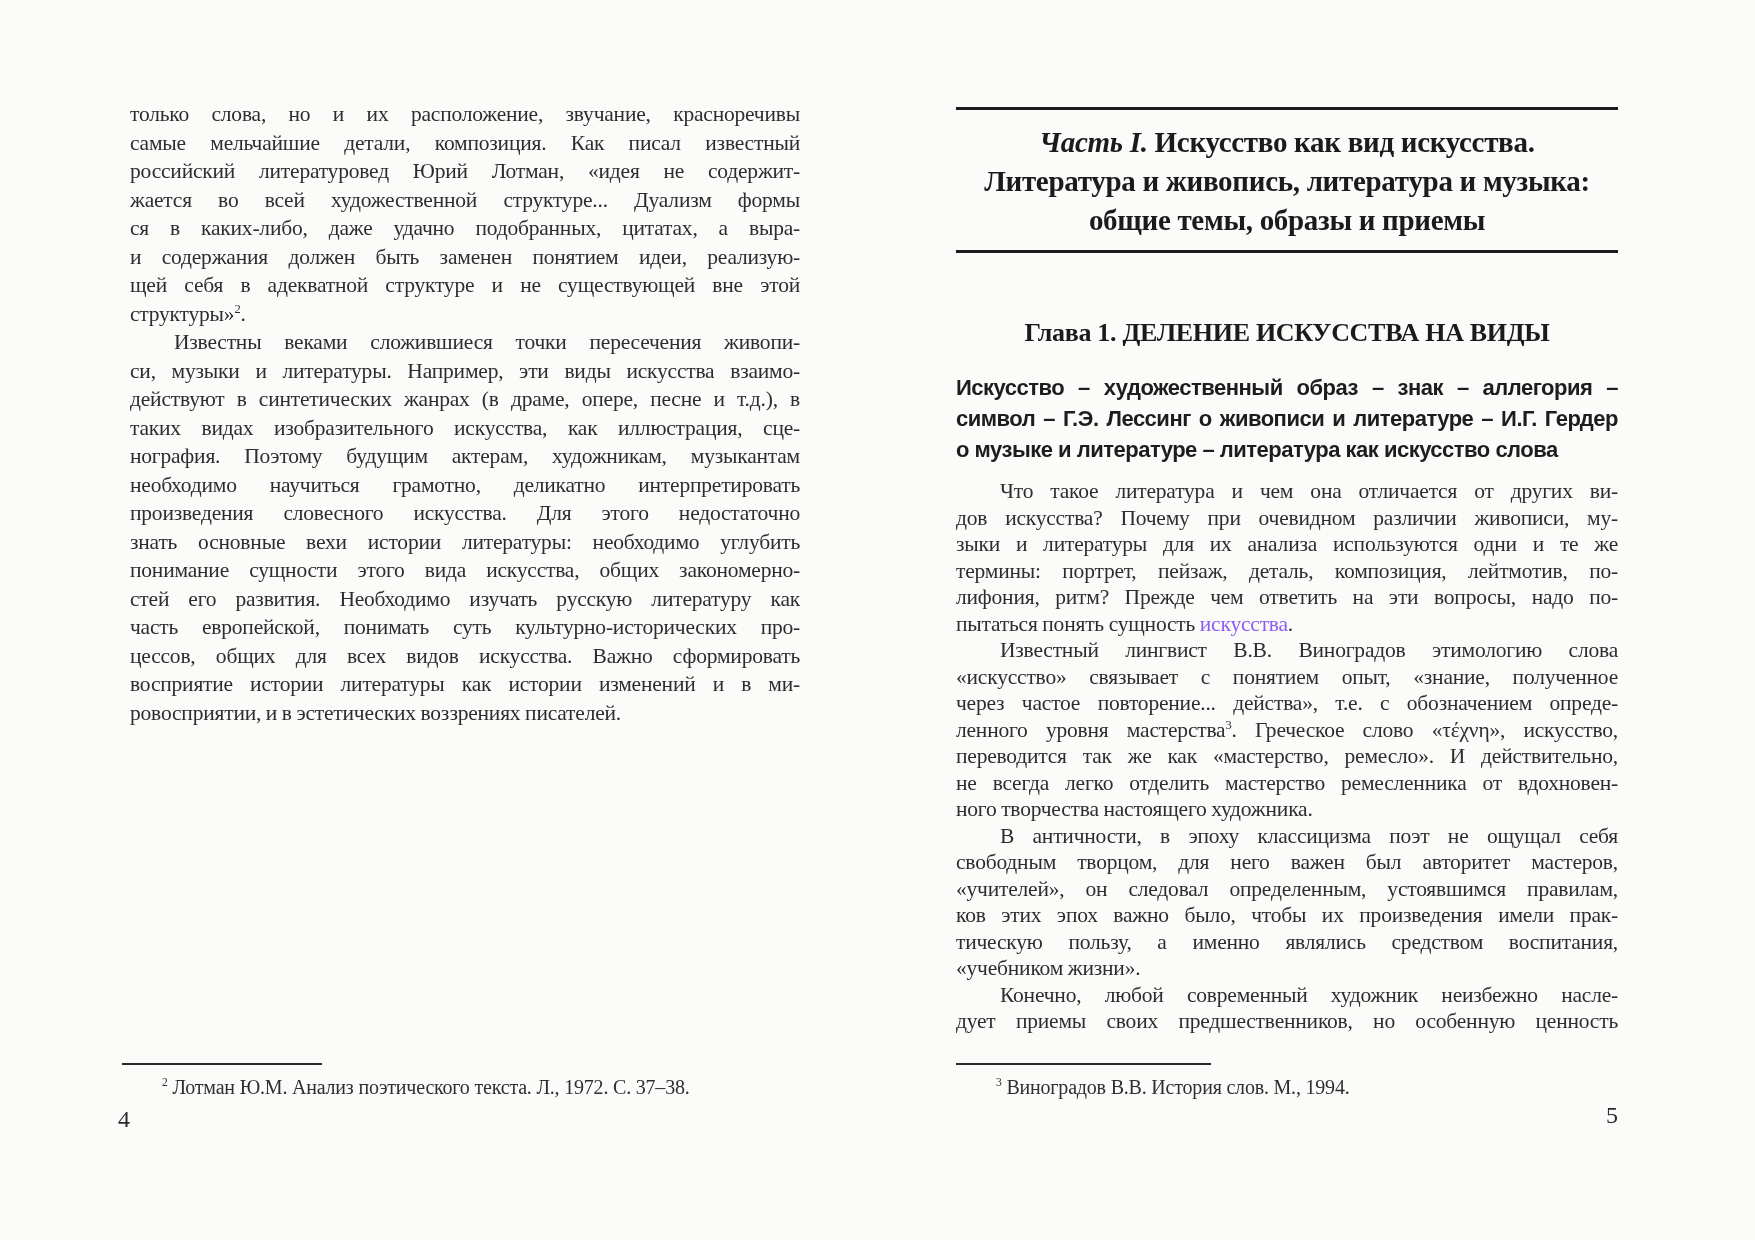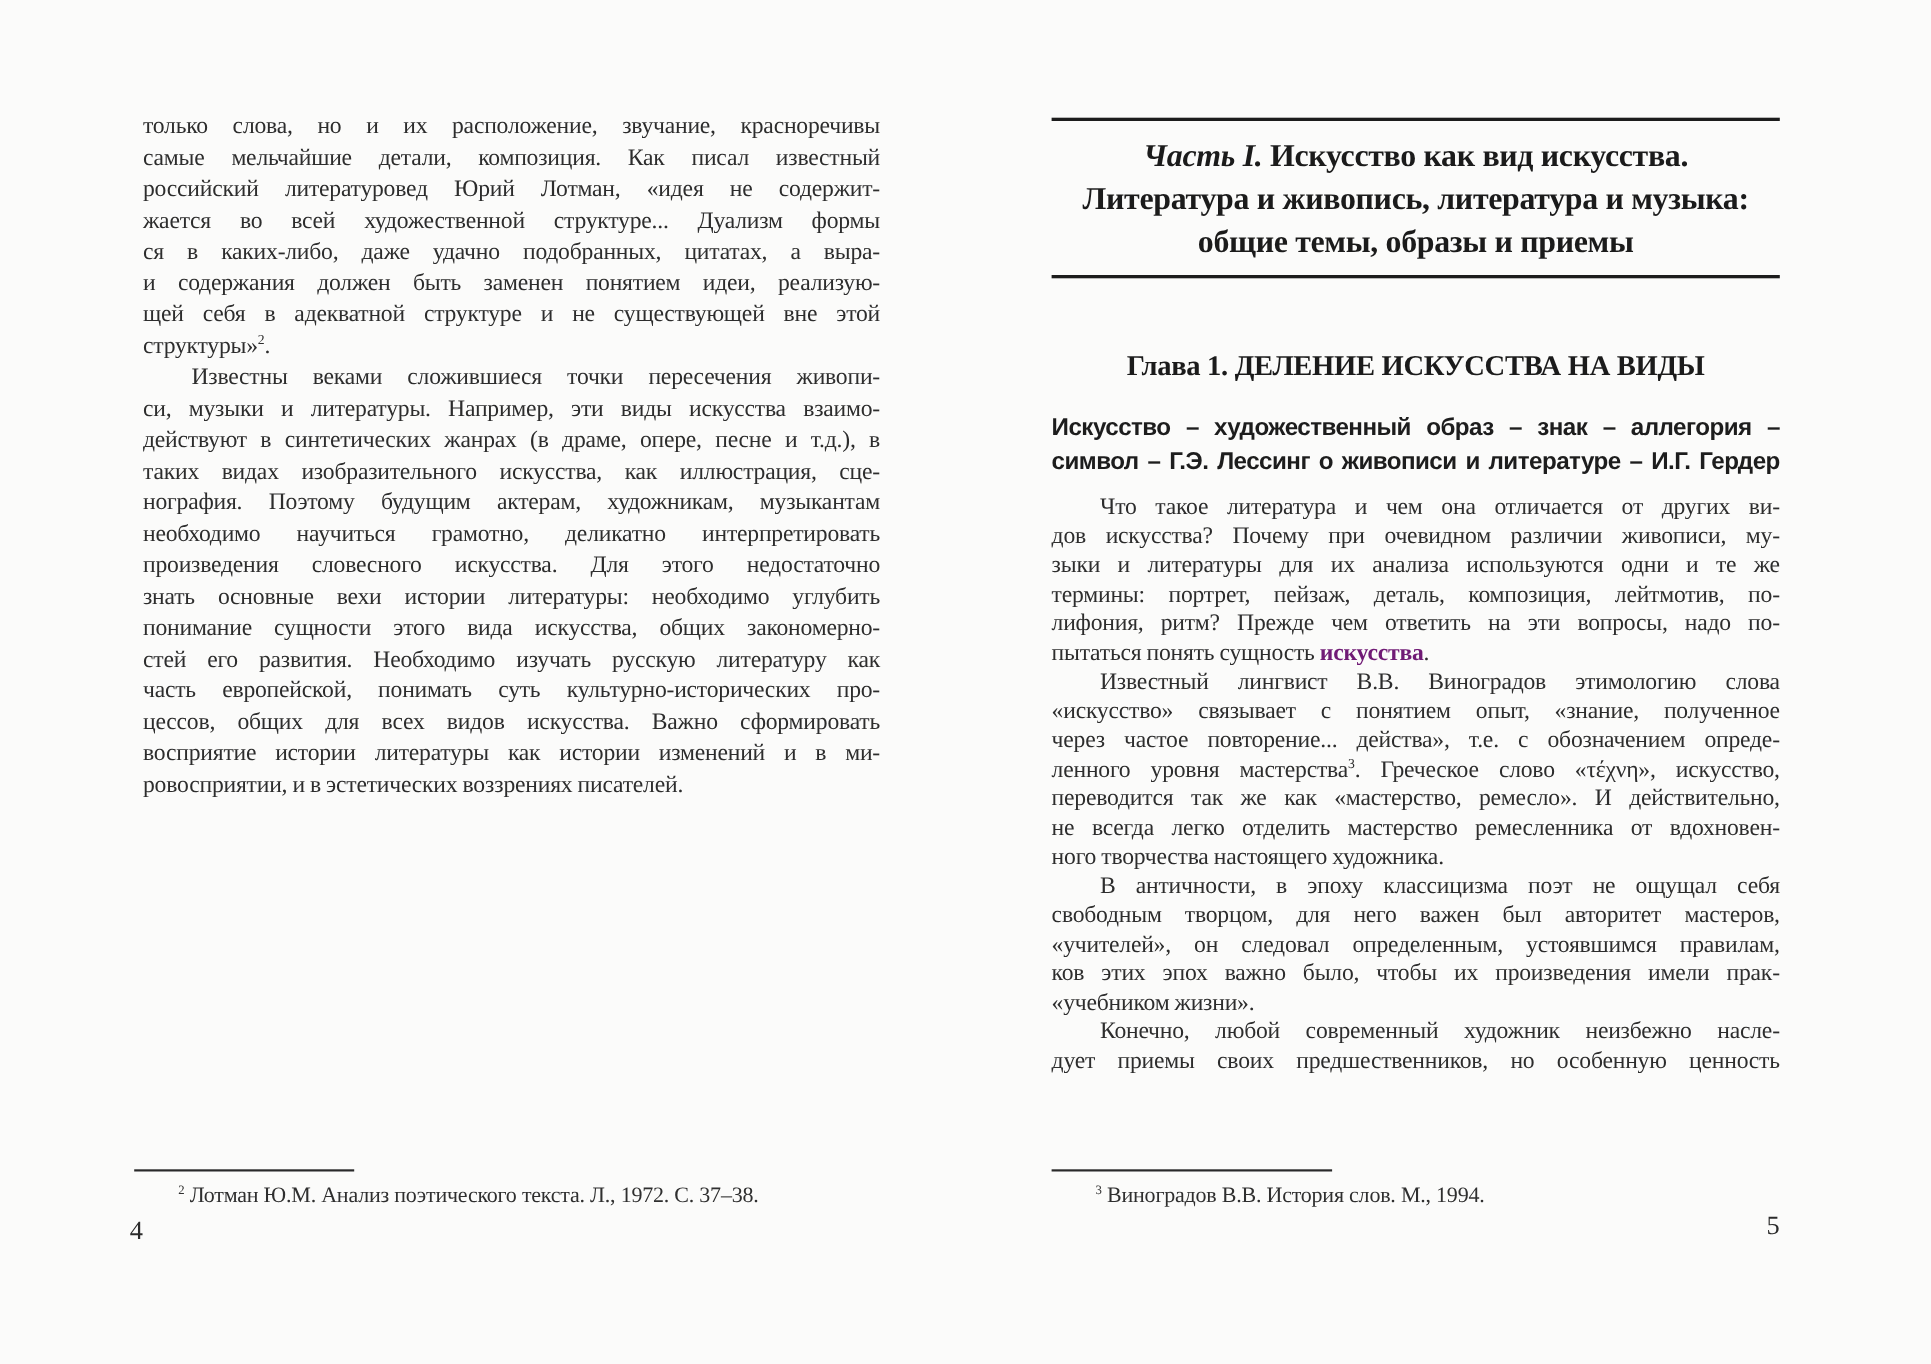--- a/index.html
+++ b/index.html
@@ -16,21 +16,21 @@
   .col { position: absolute; }
   .body-text { font-size: 21.5px; line-height: 28.5px; letter-spacing: -0.2px; }
   .ln {
     text-align: justify;
     text-align-last: justify;
     word-spacing: -0.5px;
   }
   .ln.end { text-align-last: left; }
   .ln.ind { text-indent: 44px; }
   sup.sp { font-size: 0.58em; line-height: 0; vertical-align: super; }
-  .b { font-weight: bold; color: #701a75; }
+  .b { font-weight: normal; color: #8b5cf6; }
 
   
   .left-text { left: 130px; top: 100px; width: 670px; }
 
   .footnote {
     position: absolute;
     font-size: 20px; line-height: 26px;
     color: #2f2f2f;
     letter-spacing: -0.2px;
   }
@@ -138,40 +138,42 @@
     <div>общие темы, образы и приемы</div>
   </div>
 
   <div class="rule rule-bottom"></div>
 
   <div class="chapter-title">Глава 1. ДЕЛЕНИЕ ИСКУССТВА НА ВИДЫ</div>
 
   <div class="subtitle">
     <div class="ln">Искусство – художественный образ – знак – аллегория –</div>
     <div class="ln">символ – Г.Э. Лессинг о живописи и литературе – И.Г. Гердер</div>
+    <div class="ln end">о музыке и литературе – литература как искусство слова</div>
   </div>
 
   <div class="body-text right-body">
     <div class="ln ind">Что такое литература и чем она отличается от других ви-</div>
     <div class="ln">дов искусства? Почему при очевидном различии живописи, му-</div>
     <div class="ln">зыки и литературы для их анализа используются одни и те же</div>
     <div class="ln">термины: портрет, пейзаж, деталь, композиция, лейтмотив, по-</div>
     <div class="ln">лифония, ритм? Прежде чем ответить на эти вопросы, надо по-</div>
     <div class="ln end"><span>пытаться понять сущность </span><span class="b">искусства</span><span>.</span></div>
     <div class="ln ind">Известный лингвист В.В. Виноградов этимологию слова</div>
     <div class="ln">«искусство» связывает с понятием опыт, «знание, полученное</div>
     <div class="ln">через частое повторение... действа», т.е. с обозначением опреде-</div>
     <div class="ln"><span>ленного уровня мастерства</span><sup class="sp">3</sup><span>. Греческое слово «τέχνη», искусство,</span></div>
     <div class="ln">переводится так же как «мастерство, ремесло». И действительно,</div>
     <div class="ln">не всегда легко отделить мастерство ремесленника от вдохновен-</div>
     <div class="ln end">ного творчества настоящего художника.</div>
     <div class="ln ind">В античности, в эпоху классицизма поэт не ощущал себя</div>
     <div class="ln">свободным творцом, для него важен был авторитет мастеров,</div>
     <div class="ln">«учителей», он следовал определенным, устоявшимся правилам,</div>
     <div class="ln">ков этих эпох важно было, чтобы их произведения имели прак-</div>
+    <div class="ln">тическую пользу, а именно являлись средством воспитания,</div>
     <div class="ln end">«учебником жизни».</div>
     <div class="ln ind">Конечно, любой современный художник неизбежно насле-</div>
     <div class="ln">дует приемы своих предшественников, но особенную ценность</div>
   </div>
 </div>
 
 <div class="fn-rule right-fn-rule"></div>
 <div class="footnote right-fn-text"><span class="fn-ind"></span><sup class="sp">3</sup><span> Виноградов В.В. История слов. М., 1994.</span></div>
 
 <div class="page-num pn-right">5</div>

